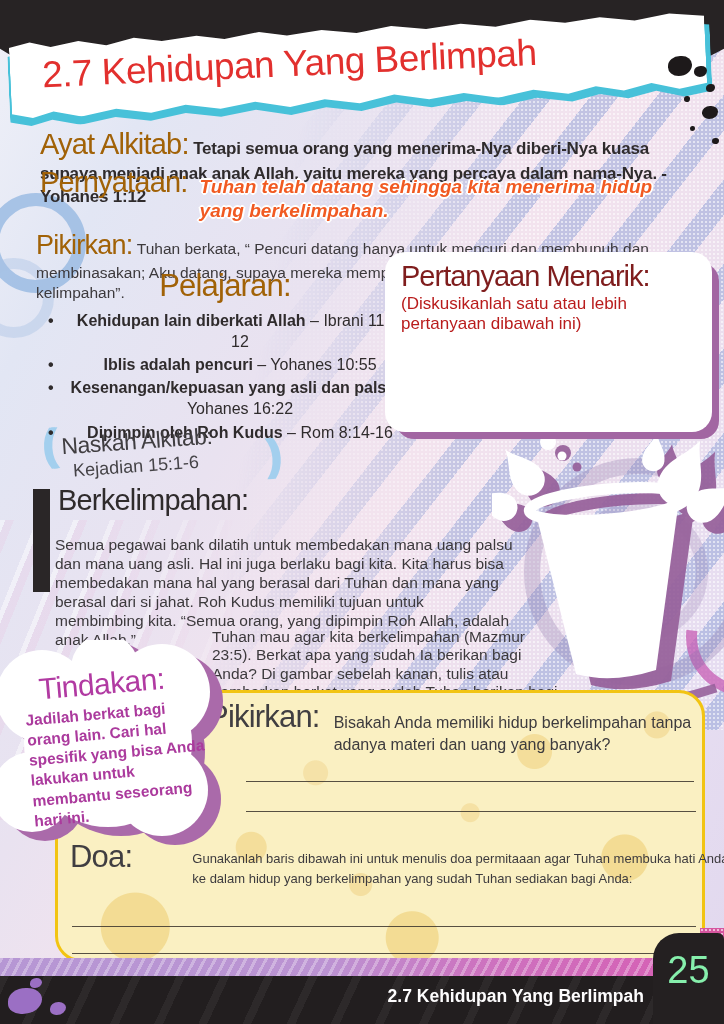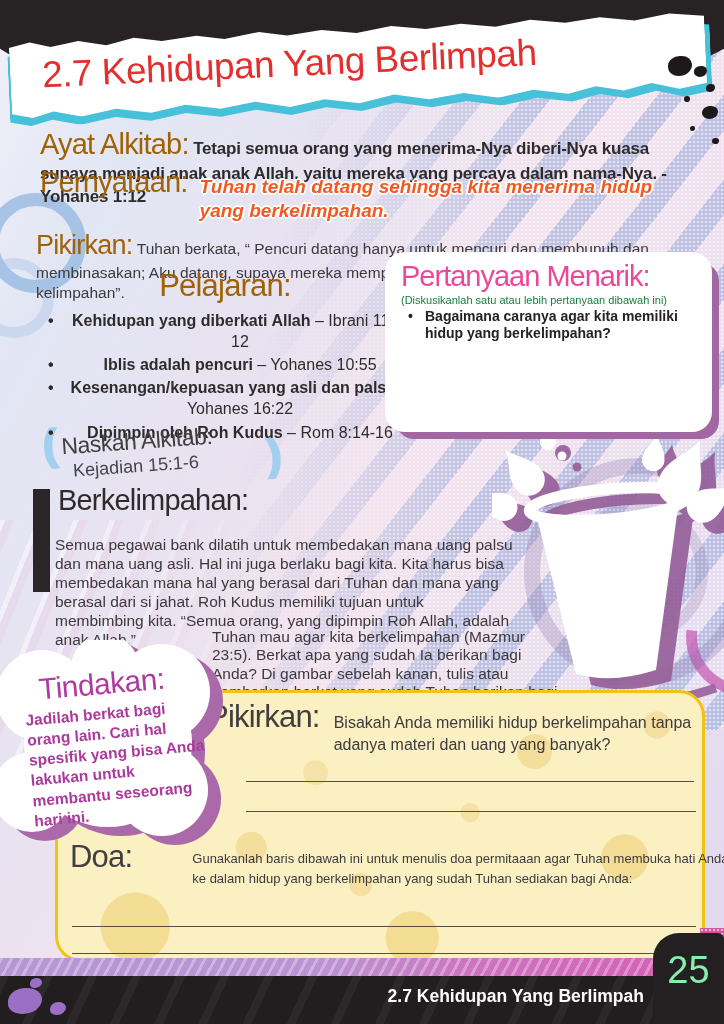--- a/index.html
+++ b/index.html
@@ -52,22 +52,22 @@
   .sec-pel{left:40px;top:268px;width:370px;text-align:center;}
   .sec-pel .h-light{font-size:31px;}
   .pel-list{list-style:none;margin:6px 0 0 0;padding:0;font-size:16px;line-height:1.32;}
   .pel-list li{position:relative;padding-left:30px;margin-bottom:2px;}
   .pel-list li::before{content:"•";position:absolute;left:8px;font-weight:bold;}
   .pel-list .b{font-weight:bold;}
 
   
   .q-box{position:absolute;left:385px;top:252px;width:327px;height:180px;background:#fff;border-radius:20px;
     box-shadow:9px 9px 0 -2px #a266a2;z-index:3;padding:8px 12px 0 16px;box-sizing:border-box;}
-  .q-title{font-size:29px;color:#ec4899;letter-spacing:-1px;margin:0;font-weight:400;}
-  .q-sub{font-size:11px;color:#15803d;margin:1px 0 2px 0;}
+  .q-title{font-size:29px;color:#7f1d1d;letter-spacing:-1px;margin:0;font-weight:400;}
+  .q-sub{font-size:17px;color:#b91c1c;margin:1px 0 2px 0;}
   .q-list{list-style:none;margin:0;padding:0;font-size:14px;font-weight:bold;color:#262223;line-height:1.18;}
   .q-list li{position:relative;padding-left:24px;margin-bottom:3px;}
   .q-list li::before{content:"•";position:absolute;left:7px;}
 
   
   .naskah{position:absolute;left:62px;top:428px;transform:rotate(-4deg);z-index:2;color:#403e41;}
   .naskah .l1{font-size:23px;letter-spacing:-0.5px;}
   .naskah .l2{font-size:18px;margin:1px 0 0 10px;color:#454347;}
   .arc{position:absolute;font-size:44px;color:#a3cfee;letter-spacing:-17px;transform:rotate(-4deg);z-index:1;font-weight:bold;}
   .arc-l{left:44px;top:420px;}
@@ -162,32 +162,31 @@
     <span class="h-light">Pernyataan:</span>
     <span class="pern-text">Tuhan telah datang sehingga kita menerima hidup yang berkelimpahan.</span>
   </div>
 
   <p class="sec sec-keb"><span class="h-light">Pikirkan:</span>
     <span class="body">Tuhan berkata, “ Pencuri datang hanya untuk mencuri dan membunuh dan membinasakan; Aku datang, supaya mereka mempunyai hidup, dan mempunyainya dalam segala kelimpahan”.</span></p>
 
   <div class="sec sec-pel">
     <div class="h-light">Pelajaran:</div>
     <ul class="pel-list">
-      <li><span class="b">Kehidupan yang diberkati Allah</span> <span>– Ibrani 11:8-12</span></li>
+      <li><span class="b">Kehidupan lain diberkati Allah</span> <span>– Ibrani 11:8-12</span></li>
       <li><span class="b">Iblis adalah pencuri</span> <span>– Yohanes 10:55</span></li>
       <li><span class="b">Kesenangan/kepuasan yang asli dan palsu</span> <span>– Yohanes 16:22</span></li>
       <li><span class="b">Dipimpin oleh Roh Kudus</span> <span>– Rom 8:14-16</span></li>
     </ul>
   </div>
 
   <div class="q-box">
     <h2 class="q-title">Pertanyaan Menarik:</h2>
     <div class="q-sub">(Diskusikanlah satu atau lebih pertanyaan dibawah ini)</div>
     <ul class="q-list">
-      <li>Bagaimana caranya agar kita memiliki hidup yang berkelimpahan?</li>
     </ul>
   </div>
 
   <span class="arc arc-l">((</span>
   <span class="arc arc-r">))</span>
   <div class="naskah">
     <div class="l1">Naskah Alkitab:</div>
     <div class="l2">Kejadian 15:1-6</div>
   </div>
 

